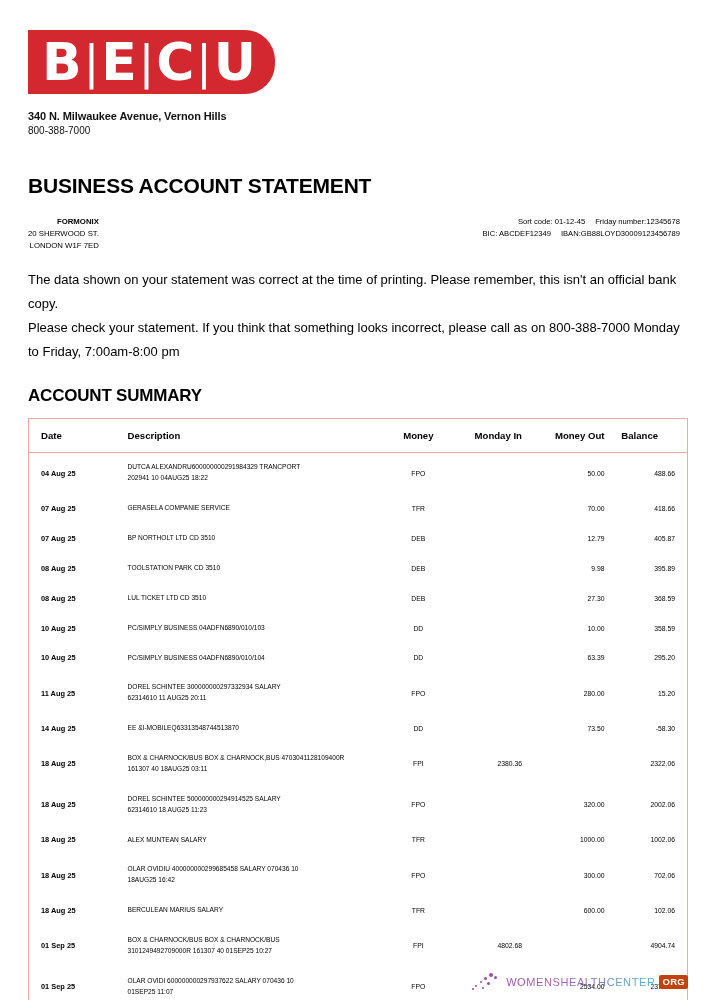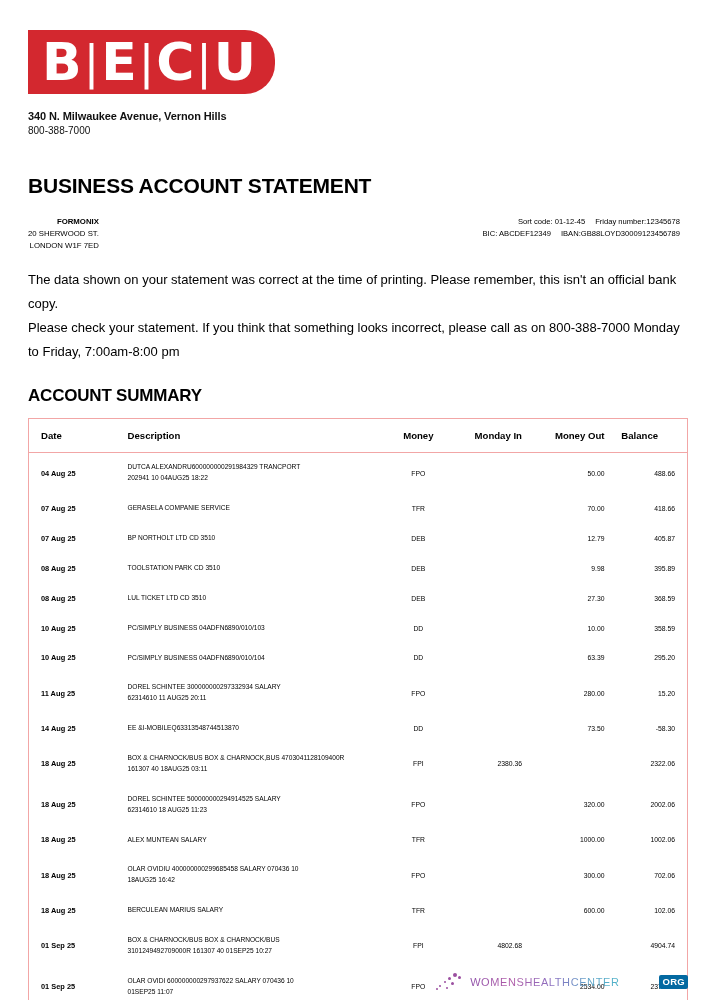--- a/index.html
+++ b/index.html
@@ -173,28 +173,27 @@
     font-size: 11px;
     letter-spacing: 0.6px;
     font-family: "Liberation Sans", sans-serif;
     background-image: linear-gradient(90deg, #8E4FA8 0%, #B05BA8 28%, #8B6FC0 55%, #5FA3C8 80%, #4FB3C8 100%);
     -webkit-background-clip: text;
     background-clip: text;
     color: transparent;
     white-space: nowrap;
   }
   .wm-badge {
-    background: #0369a1;
+    background: #c2410c;
     color: #ffffff;
     font-size: 9.5px;
     font-weight: bold;
     letter-spacing: 0.3px;
     padding: 1px 3px 2px 3px;
     border-radius: 2px;
-    margin-left: 36px;
   }
 </style>
 </head>
 <body>
 
 <div class="page">
 
   <div class="logo-block">
     <div class="logo">
       <span class="logo-text"><span>B</span><span class="bar">|</span><span>E</span><span class="bar">|</span><span>C</span><span class="bar">|</span><span>U</span></span>

